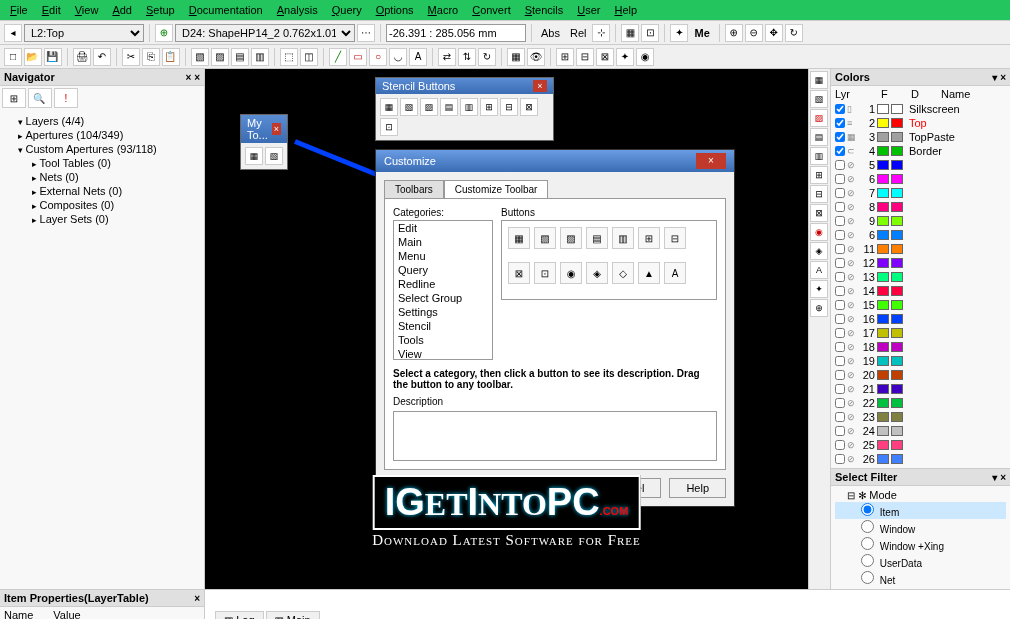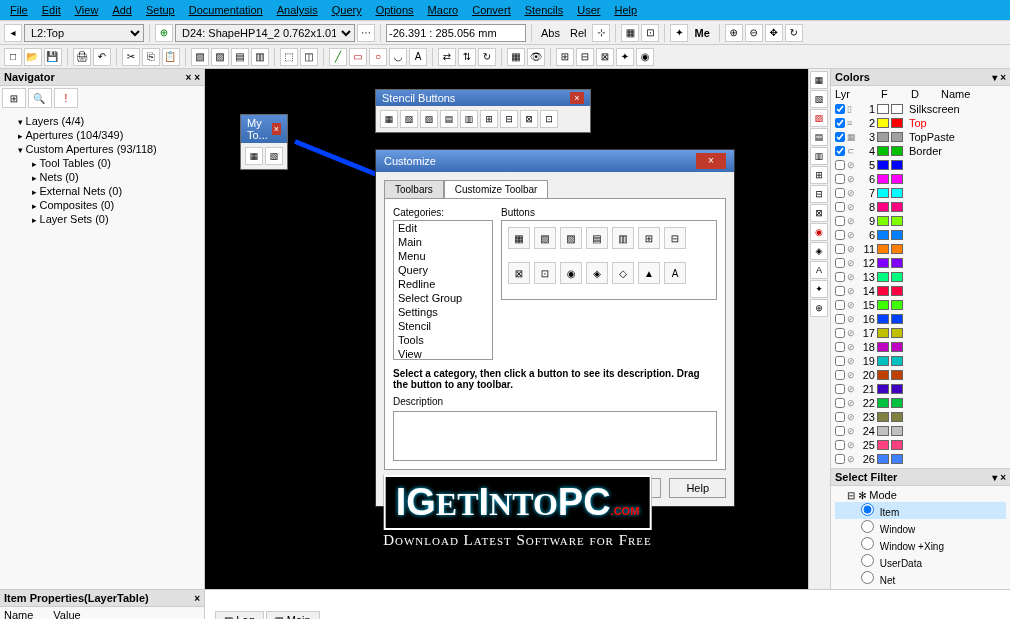--- a/index.html
+++ b/index.html
@@ -1,18 +1,18 @@
 <!DOCTYPE html>
 <html><head>
 <meta charset="utf-8">
 <style>
 * { box-sizing: border-box; margin: 0; padding: 0; font-family: Tahoma, sans-serif; font-size: 11px; }
 body { background: #fff; width: 1010px; height: 619px; position: relative; overflow: hidden; }
 
-.menubar { display: flex; gap: 2px; padding: 2px 4px; background: #0ea5e9; border-bottom: 1px solid #ccc; text-decoration: underline; }
+.menubar { display: flex; gap: 2px; padding: 2px 4px; background: #22c55e; border-bottom: 1px solid #ccc; }
 .menubar span { padding: 2px 6px; cursor: pointer; }
 .menubar span u { text-decoration: underline; }
 
 .toolbar { display: flex; align-items: center; gap: 2px; padding: 2px 4px; background: #f0f0f0; border-bottom: 1px solid #ccc; height: 24px; }
 .toolbar .sep { width: 1px; height: 18px; background: #ccc; margin: 0 3px; }
 .toolbar .btn { width: 18px; height: 18px; border: 1px solid #ccc; background: #fff; display: inline-flex; align-items: center; justify-content: center; font-size: 10px; cursor: pointer; }
 .toolbar select, .toolbar input { height: 18px; font-size: 11px; border: 1px solid #999; padding: 0 2px; }
 
 .main { display: flex; height: 520px; }
 
@@ -80,21 +80,21 @@
 .dialog .btn-area { flex: 1; }
 .dialog .btn-grid { display: flex; flex-wrap: wrap; gap: 4px; border: 1px solid #999; padding: 6px; min-height: 80px; background: #fff; }
 .dialog .btn-grid .gbtn { width: 22px; height: 22px; border: 1px solid #ccc; background: #f8f8f8; font-size: 10px; display: flex; align-items: center; justify-content: center; }
 .dialog .hint { font-size: 10px; margin-top: 8px; font-weight: bold; }
 .dialog .desc-box { border: 1px solid #999; height: 50px; margin-top: 4px; background: #fff; padding: 4px; font-size: 10px; }
 .dialog .dbtns { display: flex; justify-content: flex-end; gap: 8px; margin-top: 8px; }
 .dialog .dbtn { padding: 3px 16px; border: 1px solid #999; background: #f0f0f0; font-size: 11px; cursor: pointer; }
 .arrow-line { position: absolute; background: #0040ff; height: 5px; transform-origin: left center; }
 .arrow-head { position: absolute; width: 0; height: 0; border-left: 14px solid #0040ff; border-top: 7px solid transparent; border-bottom: 7px solid transparent; }
 
-.watermark { position: absolute; left: 50%; transform: translateX(-50%); bottom: 40px; text-align: center; z-index: 100; margin-left: 11px; }
+.watermark { position: absolute; left: 50%; transform: translateX(-50%); bottom: 40px; text-align: center; z-index: 100; }
 .watermark .wm1 { font-family: Georgia, serif; font-size: 32px; font-weight: bold; color: #fff; text-shadow: 0 0 4px #00c8ff, 2px 2px 2px #000; border: 2px solid #fff; padding: 4px 10px; background: #000; }
 .watermark .wm1 .big { font-size: 38px; }
 .watermark .wm1 .com { color: #ff0000; }
 .watermark .wm2 { font-family: Georgia, serif; font-size: 15px; color: #fff; text-shadow: 1px 1px 2px #000; margin-top: 2px; font-variant: small-caps; letter-spacing: 1px; }
 
 .circuit { position: absolute; left: 195px; bottom: 80px; width: 320px; height: 150px; }
 .circuit .trace { position: absolute; background: #cc8800; }
 </style>
 </head>
 <body>
@@ -219,21 +219,21 @@
       <div class="ftitle">
           <span>My To...</span>
           <span class="fx">×</span>
         </div>
       <div class="fbody">
         <span class="fbtn">▦</span>
         <span class="fbtn">▧</span>
       </div>
     </div>
 
-    <div class="float-win" style="left:170px;top:20px;width:216px">
+    <div class="float-win" style="left:170px;top:8px;width:179px">
       <div class="ftitle">
           <span>Stencil Buttons</span>
           <span class="fx">×</span>
         </div>
       <div class="fbody">
         <span class="fbtn">▦</span>
         <span class="fbtn">▧</span>
         <span class="fbtn">▨</span>
         <span class="fbtn">▤</span>
         <span class="fbtn">▥</span>

